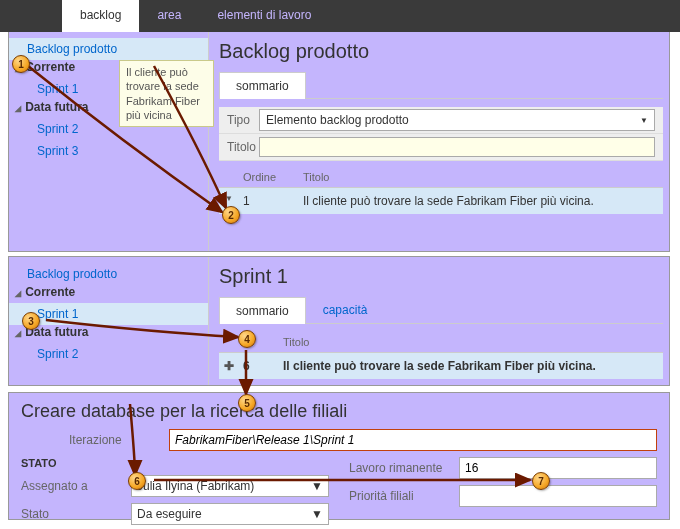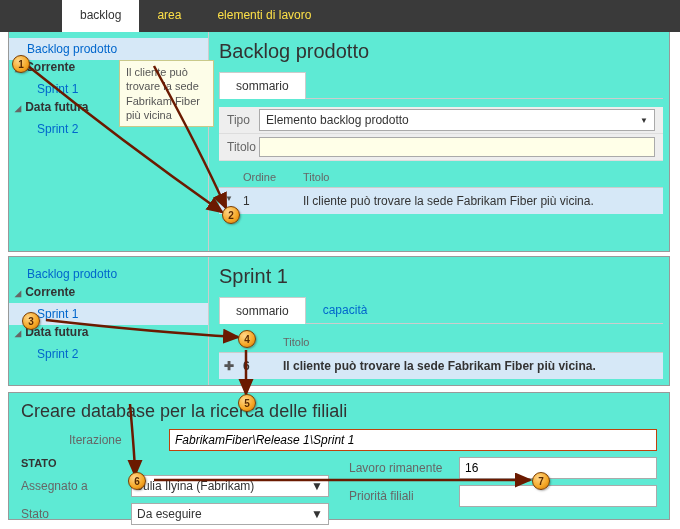--- a/index.html
+++ b/index.html
@@ -1,22 +1,22 @@
 <!DOCTYPE html>
 <html><head>
 <meta charset="utf-8">
 <style>
   * { box-sizing: border-box; margin: 0; padding: 0; font-family: "Segoe UI", Arial, sans-serif; }
   body { background: #fff; width: 680px; height: 529px; overflow: hidden; font-size: 12px; color: #333; position: relative; }
   
   .tabbar { background: #3a3a3a; height: 32px; display: flex; padding-left: 20px; }
-  .tab { padding: 8px 18px; color: #fde047; font-size: 12px; cursor: pointer; }
+  .tab { padding: 8px 18px; color: #c4b5fd; font-size: 12px; cursor: pointer; }
   .tab.active { background: #fff; color: #333; margin-left: 42px; }
 
-  .panel { border: 1px solid #999; background: #5eead4; position: absolute; }
+  .panel { border: 1px solid #999; background: #c4b5fd; position: absolute; }
   .panel1 { left: 8px; top: 32px; width: 662px; height: 220px; border-top: none; }
   .panel2 { left: 8px; top: 256px; width: 662px; height: 130px; }
   .panel3 { left: 8px; top: 392px; width: 662px; height: 128px; }
 
   .sidebar { position: absolute; left: 0; top: 0; bottom: 0; width: 200px; border-right: 1px solid #ccc; padding: 6px 0; }
   .sidebar .item { padding: 4px 12px 4px 18px; font-size: 12px; color: #0066cc; cursor: pointer; }
   .sidebar .item.sel { background: #d6e8f7; }
   .sidebar .group { padding: 0 12px 4px 6px; font-size: 12px; color: #333; font-weight: bold; }
   .sidebar .group::before { content: "◢"; font-size: 8px; margin-right: 4px; color: #666; }
   .sidebar .sub { padding: 4px 12px 4px 28px; font-size: 12px; color: #0066cc; cursor: pointer; }
@@ -77,20 +77,21 @@
   <div class="tab">elementi di lavoro</div>
 </div>
 
 <div class="panel panel1">
   <div class="sidebar">
     <div class="item sel">Backlog prodotto</div>
     <div class="group">Corrente</div>
     <div class="sub">Sprint 1</div>
     <div class="group">Data futura</div>
     <div class="sub">Sprint 2</div>
+    <div class="sub">Sprint 3</div>
     <div class="tooltip">Il cliente può trovare la sede Fabrikam Fiber più vicina</div>
   </div>
   <div class="content">
     <div class="h1">Backlog prodotto</div>
     <div class="subtabs">
       <div class="subtab active">sommario</div>
     </div>
     <div class="formrow">
       <div class="lbl">Tipo</div>
       <div class="sel">

